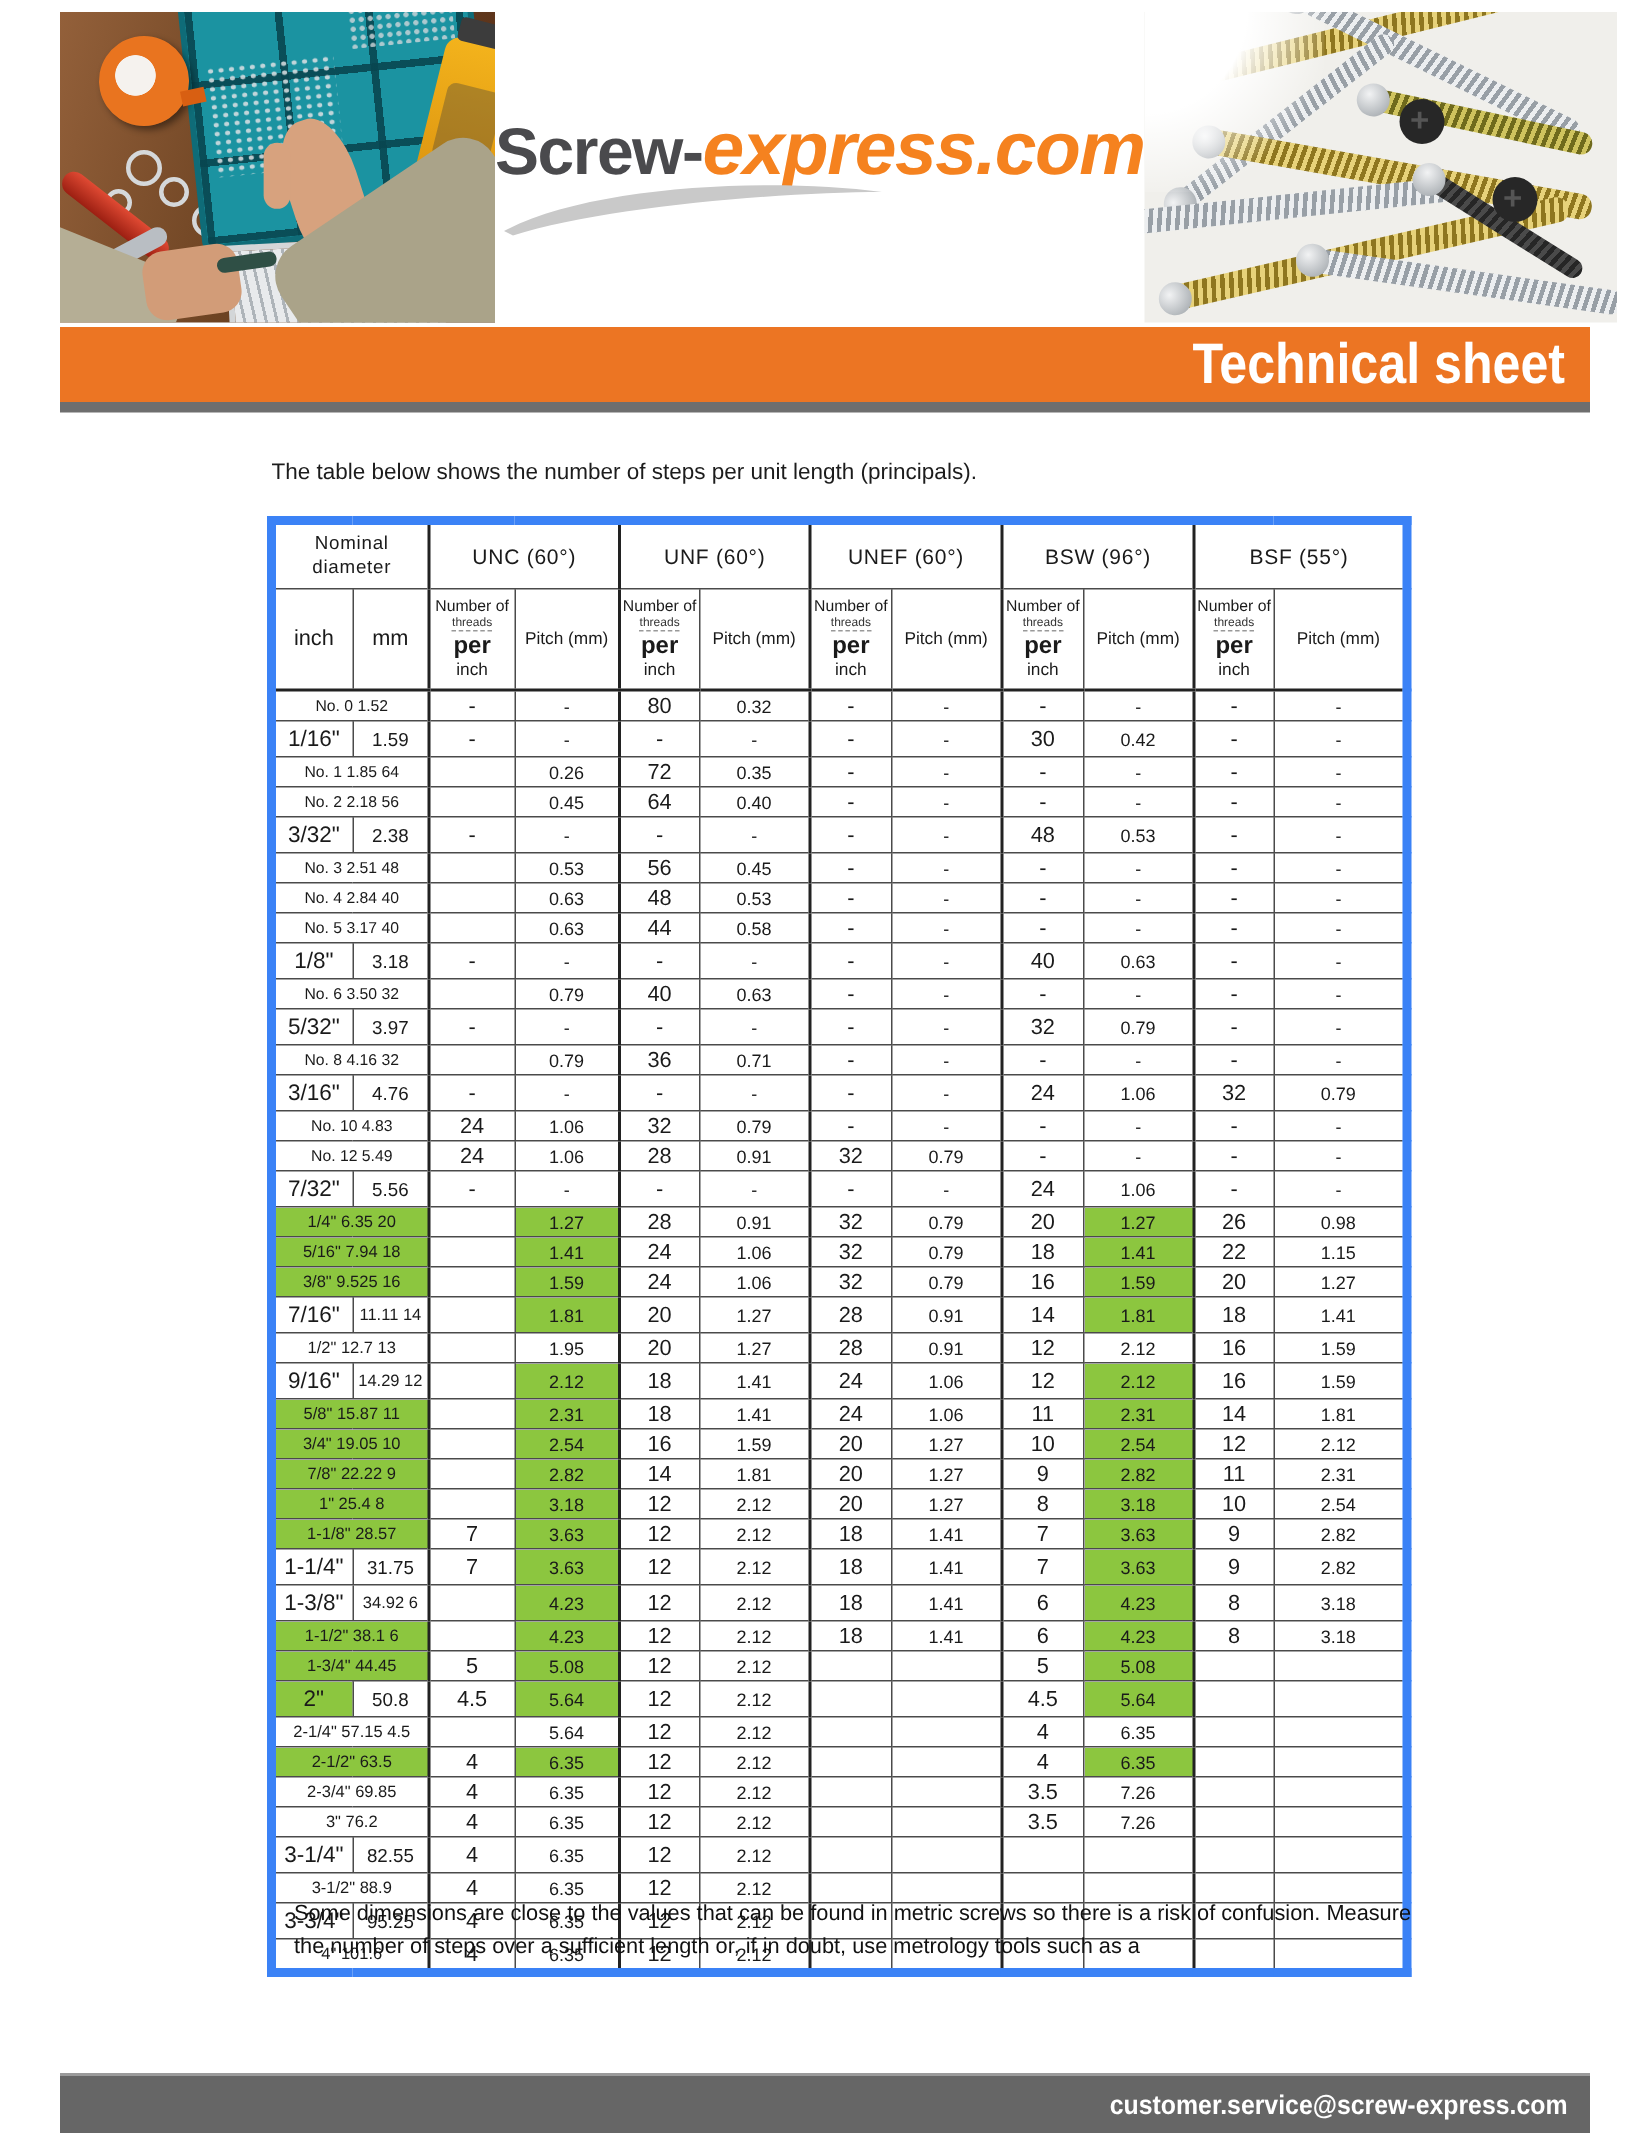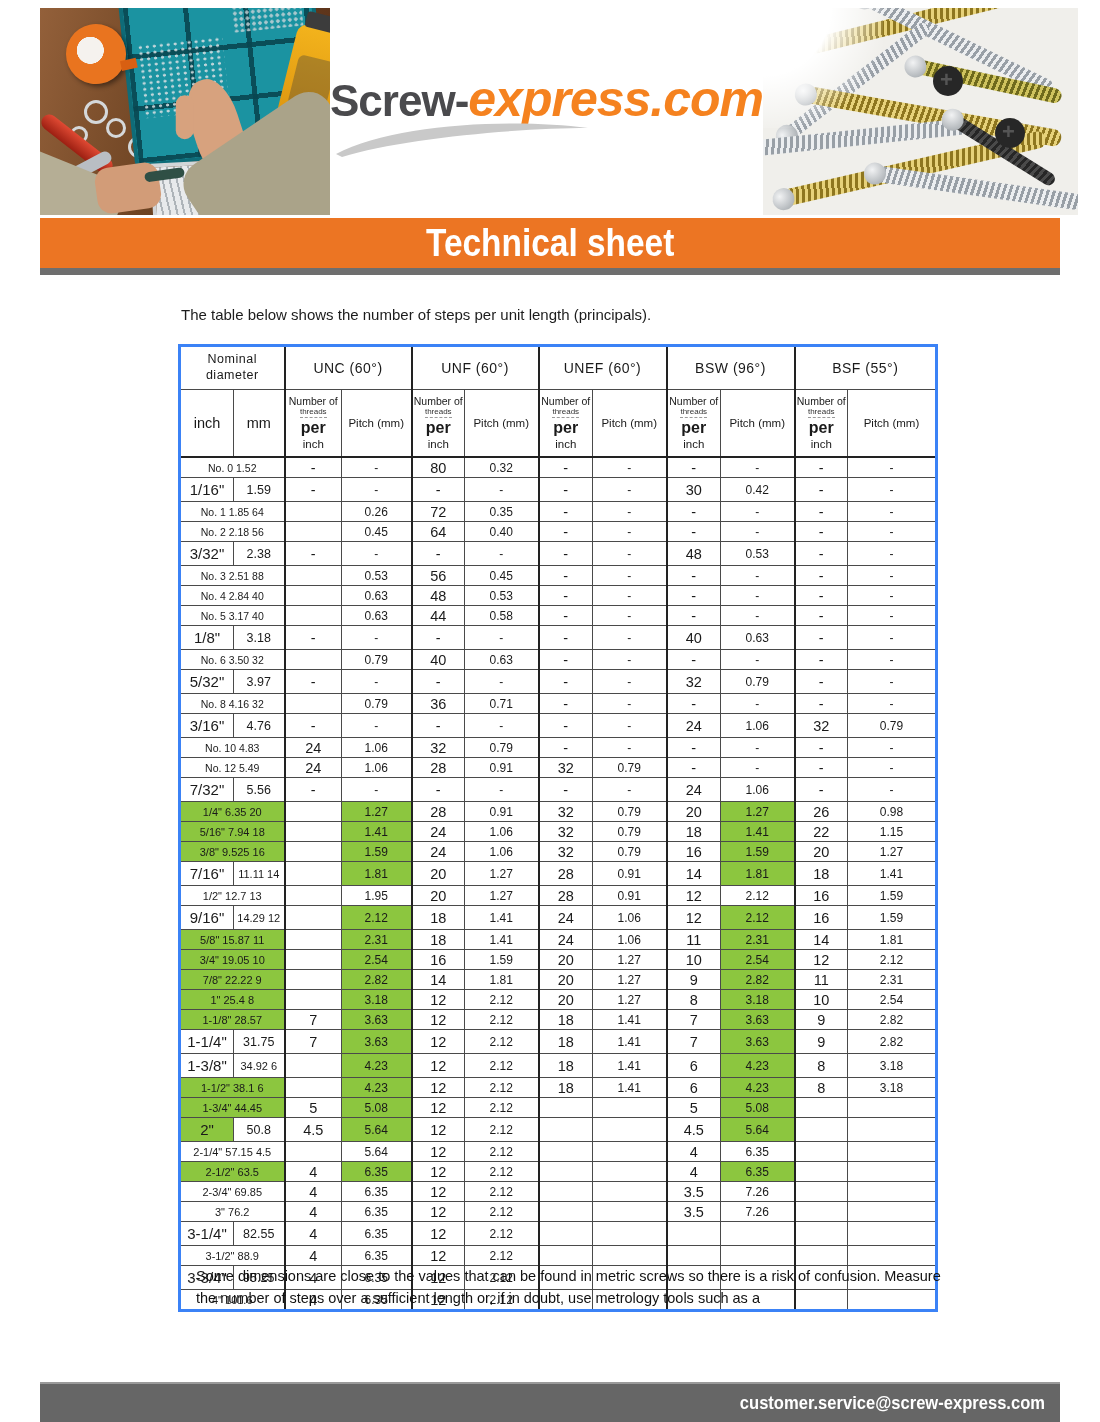--- a/index.html
+++ b/index.html
@@ -63,31 +63,31 @@
   .scr.dark{background:repeating-linear-gradient(100deg,#4a4a4a 0 3px,#262626 3px 6px);}
   .scr:before{content:"";position:absolute;left:-10px;top:50%;width:22px;height:22px;margin-top:-11px;border-radius:50%;
               background:radial-gradient(circle at 35% 35%,#f2f3f4,#9aa0a5);}
   .blackhead{position:absolute;width:30px;height:30px;border-radius:50%;background:#272727;}
   .blackhead:after{content:"+";position:absolute;left:7px;top:1px;color:#555;font-size:22px;font-weight:bold;}
   .whitefade{position:absolute;left:0;top:0;width:120px;height:120px;
              background:radial-gradient(circle at 0 0,#ffffff 0 40%,rgba(255,255,255,0) 75%);}
 
   
   .banner{position:absolute;left:40px;top:218px;width:1020px;height:50px;background:#ec7523;
-          display:flex;align-items:center;justify-content:center;}
+          display:flex;align-items:center;justify-content:flex-end;}
   .banner span{color:#fff;font-size:38px;font-weight:800;letter-spacing:0px;transform:scaleX(.88);}
   .gray-strip{position:absolute;left:40px;top:268px;width:1020px;height:7px;background:#6e6e6e;}
 
   .intro{position:absolute;left:181px;top:306px;font-size:15px;color:#1c1c1c;}
 
   
   .sheet{position:absolute;left:178px;top:344px;border-collapse:collapse;table-layout:fixed;}
   .sheet th,.sheet td{border:1px solid #4a4a4a;padding:0;text-align:center;vertical-align:middle;
                       overflow:hidden;white-space:nowrap;}
-  .sheet{border:3px solid #3b82f6;}
+  .sheet{border:6px solid #3b82f6;}
   .sheet .gb{border-left-width:2px;border-left-color:#222;}
   .sheet thead th{background:#fff;font-weight:normal;}
   .sheet .grp{font-size:14px;letter-spacing:.5px;height:42px;}
   .sheet .nominal{font-size:12.5px;line-height:1.25;}
   .sheet .subrow th{height:66px;border-bottom:2px solid #222;}
   .sheet .inmm{font-size:14.5px;}
   .sheet th.inch-h{border-right-style:dashed;border-right-color:#999;}
   .tpi-h{display:flex;flex-direction:column;align-items:center;justify-content:center;line-height:1.15;}
   .tpi-h .l1{font-size:10.5px;}
   .tpi-h .thr{font-size:8px;color:#333;border-bottom:1px dashed #999;padding-bottom:1px;margin-bottom:1px;text-align:center;}
@@ -306,21 +306,21 @@
           <td class="tpi gb">-</td>
           <td class="pitch">-</td>
           <td class="tpi gb">-</td>
           <td class="pitch">-</td>
           <td class="tpi gb">48</td>
           <td class="pitch">0.53</td>
           <td class="tpi gb">-</td>
           <td class="pitch">-</td>
         </tr>
         <tr class="rs">
-          <td colspan="2" class="lbl no">No. 3 2.51 88</td>
+          <td colspan="2" class="lbl no">No. 3 2.51 48</td>
           <td class="tpi gb"></td>
           <td class="pitch">0.53</td>
           <td class="tpi gb">56</td>
           <td class="pitch">0.45</td>
           <td class="tpi gb">-</td>
           <td class="pitch">-</td>
           <td class="tpi gb">-</td>
           <td class="pitch">-</td>
           <td class="tpi gb">-</td>
           <td class="pitch">-</td>

